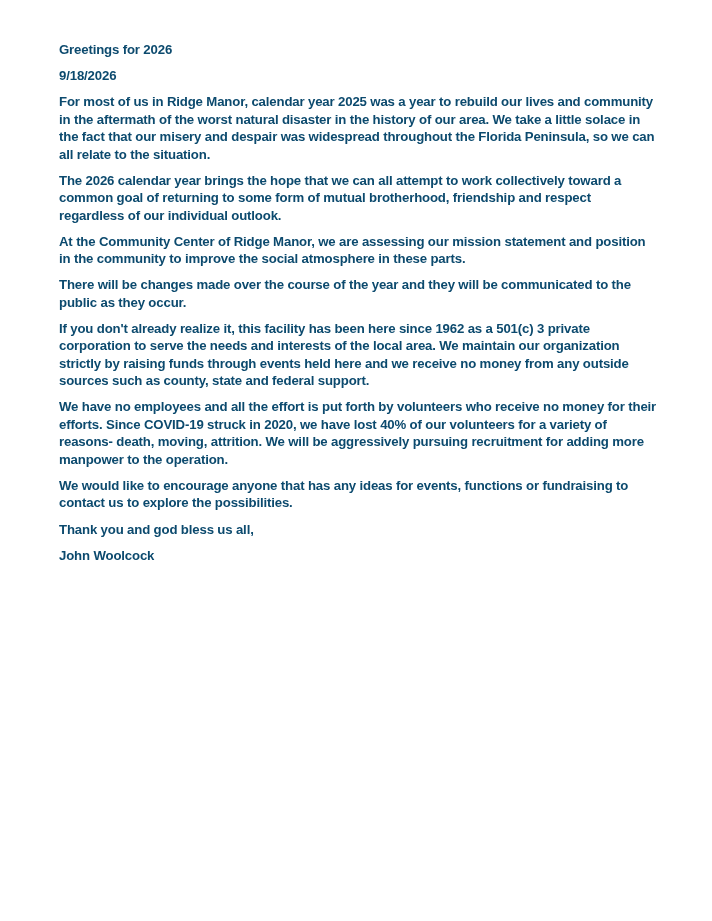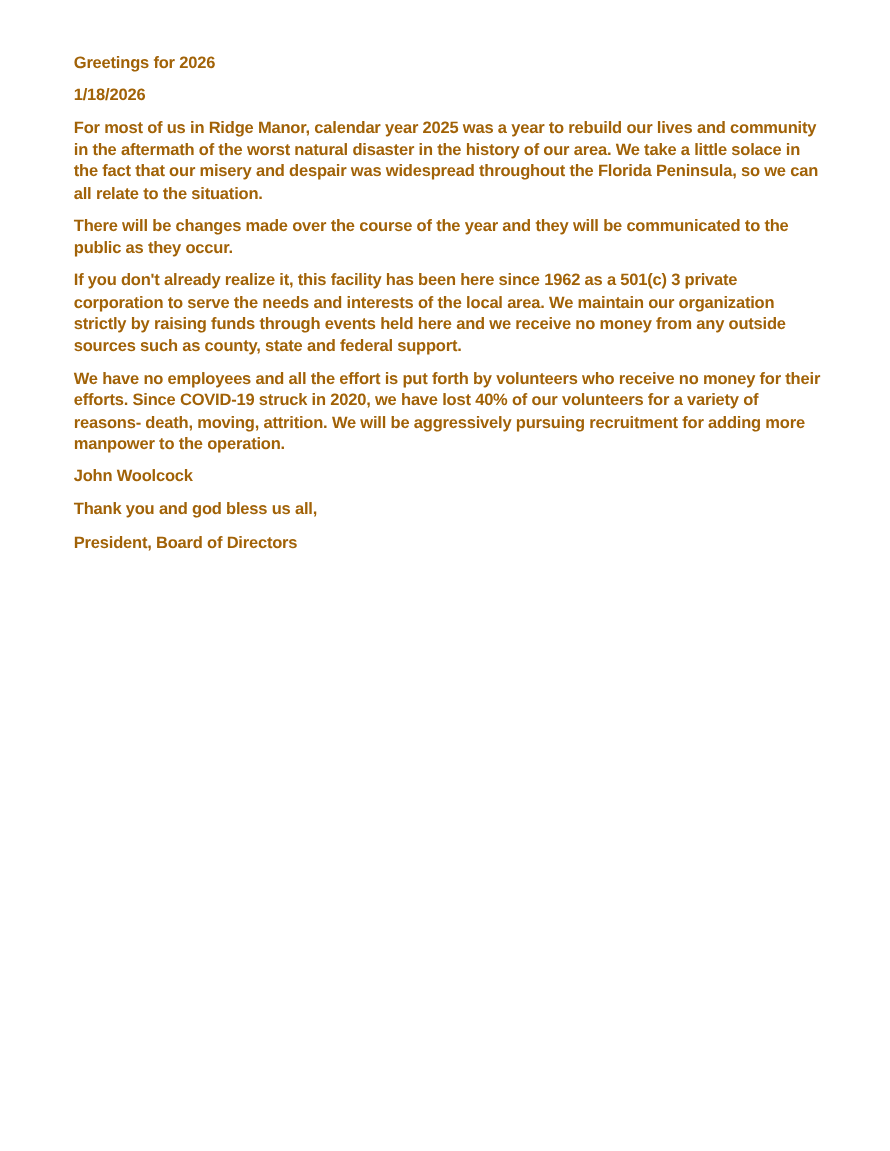--- a/index.html
+++ b/index.html
@@ -15,34 +15,36 @@
     }
     .page {
       position: absolute;
       left: 59px;
       top: 41px;
       width: 600px;
       font-family: "Liberation Sans", "DejaVu Sans", sans-serif;
       font-weight: bold;
       font-size: 13.2px;
       line-height: 17.4px;
-      color: #a16207;
+      color: #0c4a6e;
       letter-spacing: -0.15px;
     }
     .para {
       margin: 0 0 8.8px 0;
       white-space: normal;
     }
   </style>
 </head>
 <body>
 
 <div class="page">
   <p class="para">Greetings for 2026</p>
-  <p class="para">1/18/2026</p>
+  <p class="para">9/18/2026</p>
   <p class="para">For most of us in Ridge Manor, calendar year 2025 was a year to rebuild our lives and community in the aftermath of the worst natural disaster in the history of our area. We take a little solace in the fact that our misery and despair was widespread throughout the Florida Peninsula, so we can all relate to the situation.</p>
+  <p class="para">The 2026 calendar year brings the hope that we can all attempt to work collectively toward a common goal of returning to some form of mutual brotherhood, friendship and respect regardless of our individual outlook.</p>
+  <p class="para">At the Community Center of Ridge Manor, we are assessing our mission statement and position in the community to improve the social atmosphere in these parts.</p>
   <p class="para">There will be changes made over the course of the year and they will be communicated to the public as they occur.</p>
   <p class="para">If you don't already realize it, this facility has been here since 1962 as a 501(c) 3 private corporation to serve the needs and interests of the local area. We maintain our organization strictly by raising funds through events held here and we receive no money from any outside sources such as county, state and federal support.</p>
   <p class="para">We have no employees and all the effort is put forth by volunteers who receive no money for their efforts. Since COVID-19 struck in 2020, we have lost 40% of our volunteers for a variety of reasons- death, moving, attrition. We will be aggressively pursuing recruitment for adding more manpower to the operation.</p>
+  <p class="para">We would like to encourage anyone that has any ideas for events, functions or fundraising to contact us to explore the possibilities.</p>
+  <p class="para">Thank you and god bless us all,</p>
   <p class="para">John Woolcock</p>
-  <p class="para">Thank you and god bless us all,</p>
-  <p class="para">President, Board of Directors</p>
 </div>
 
 </body></html>

